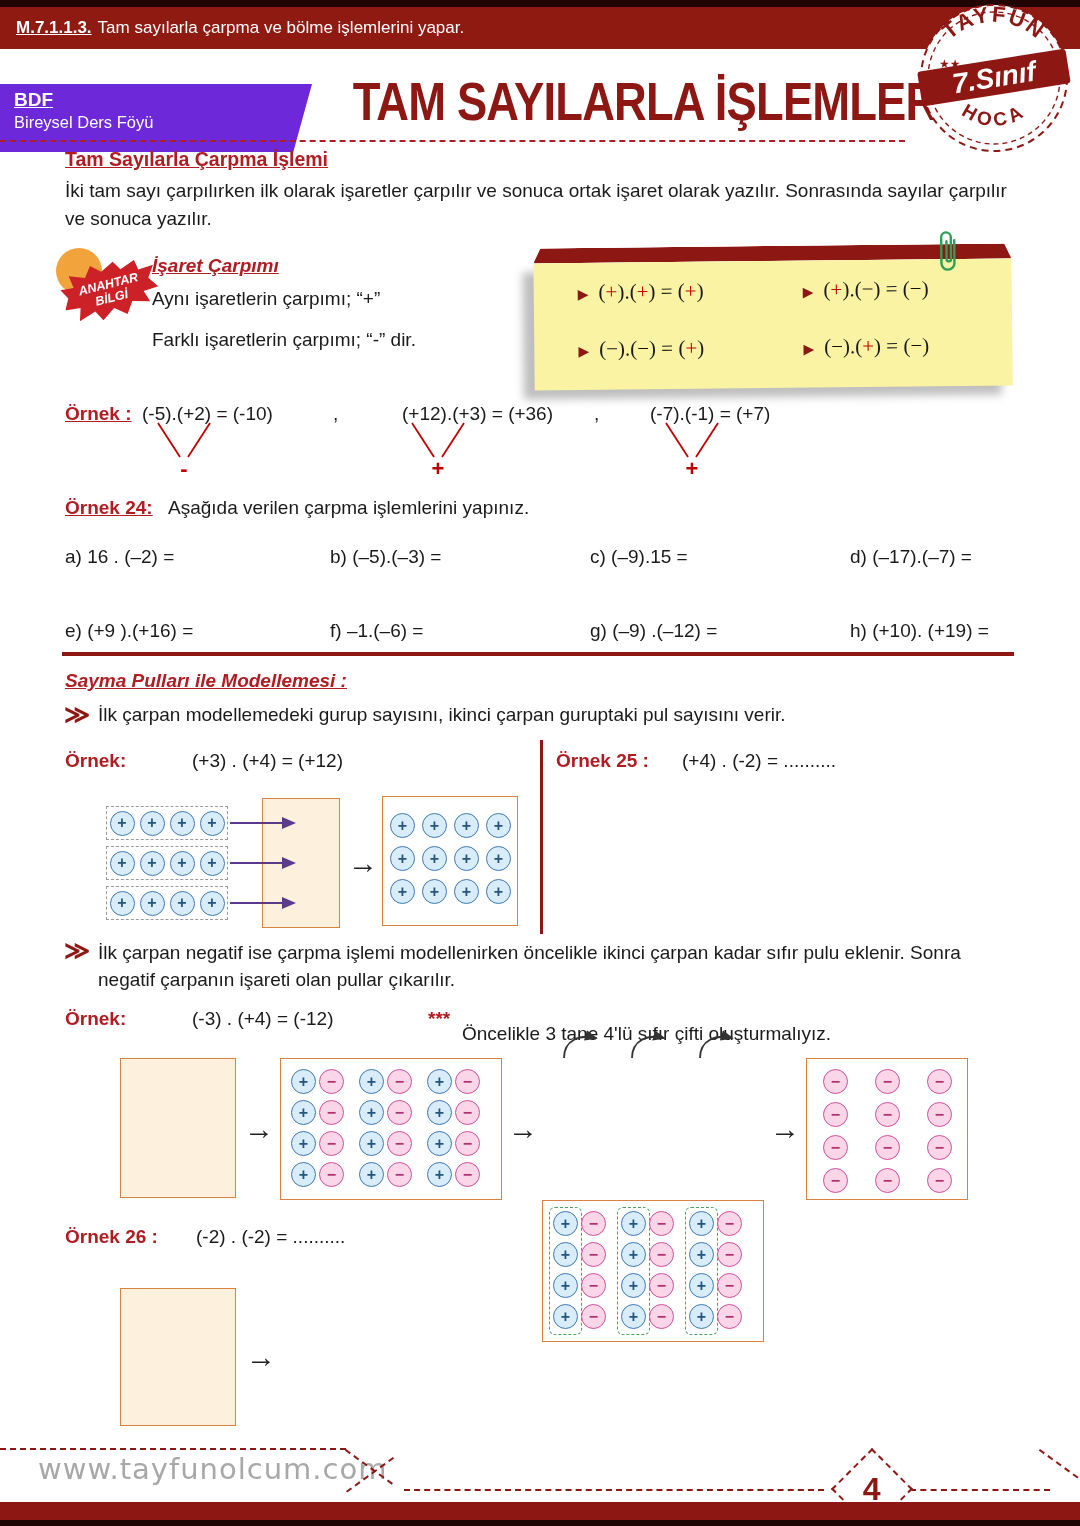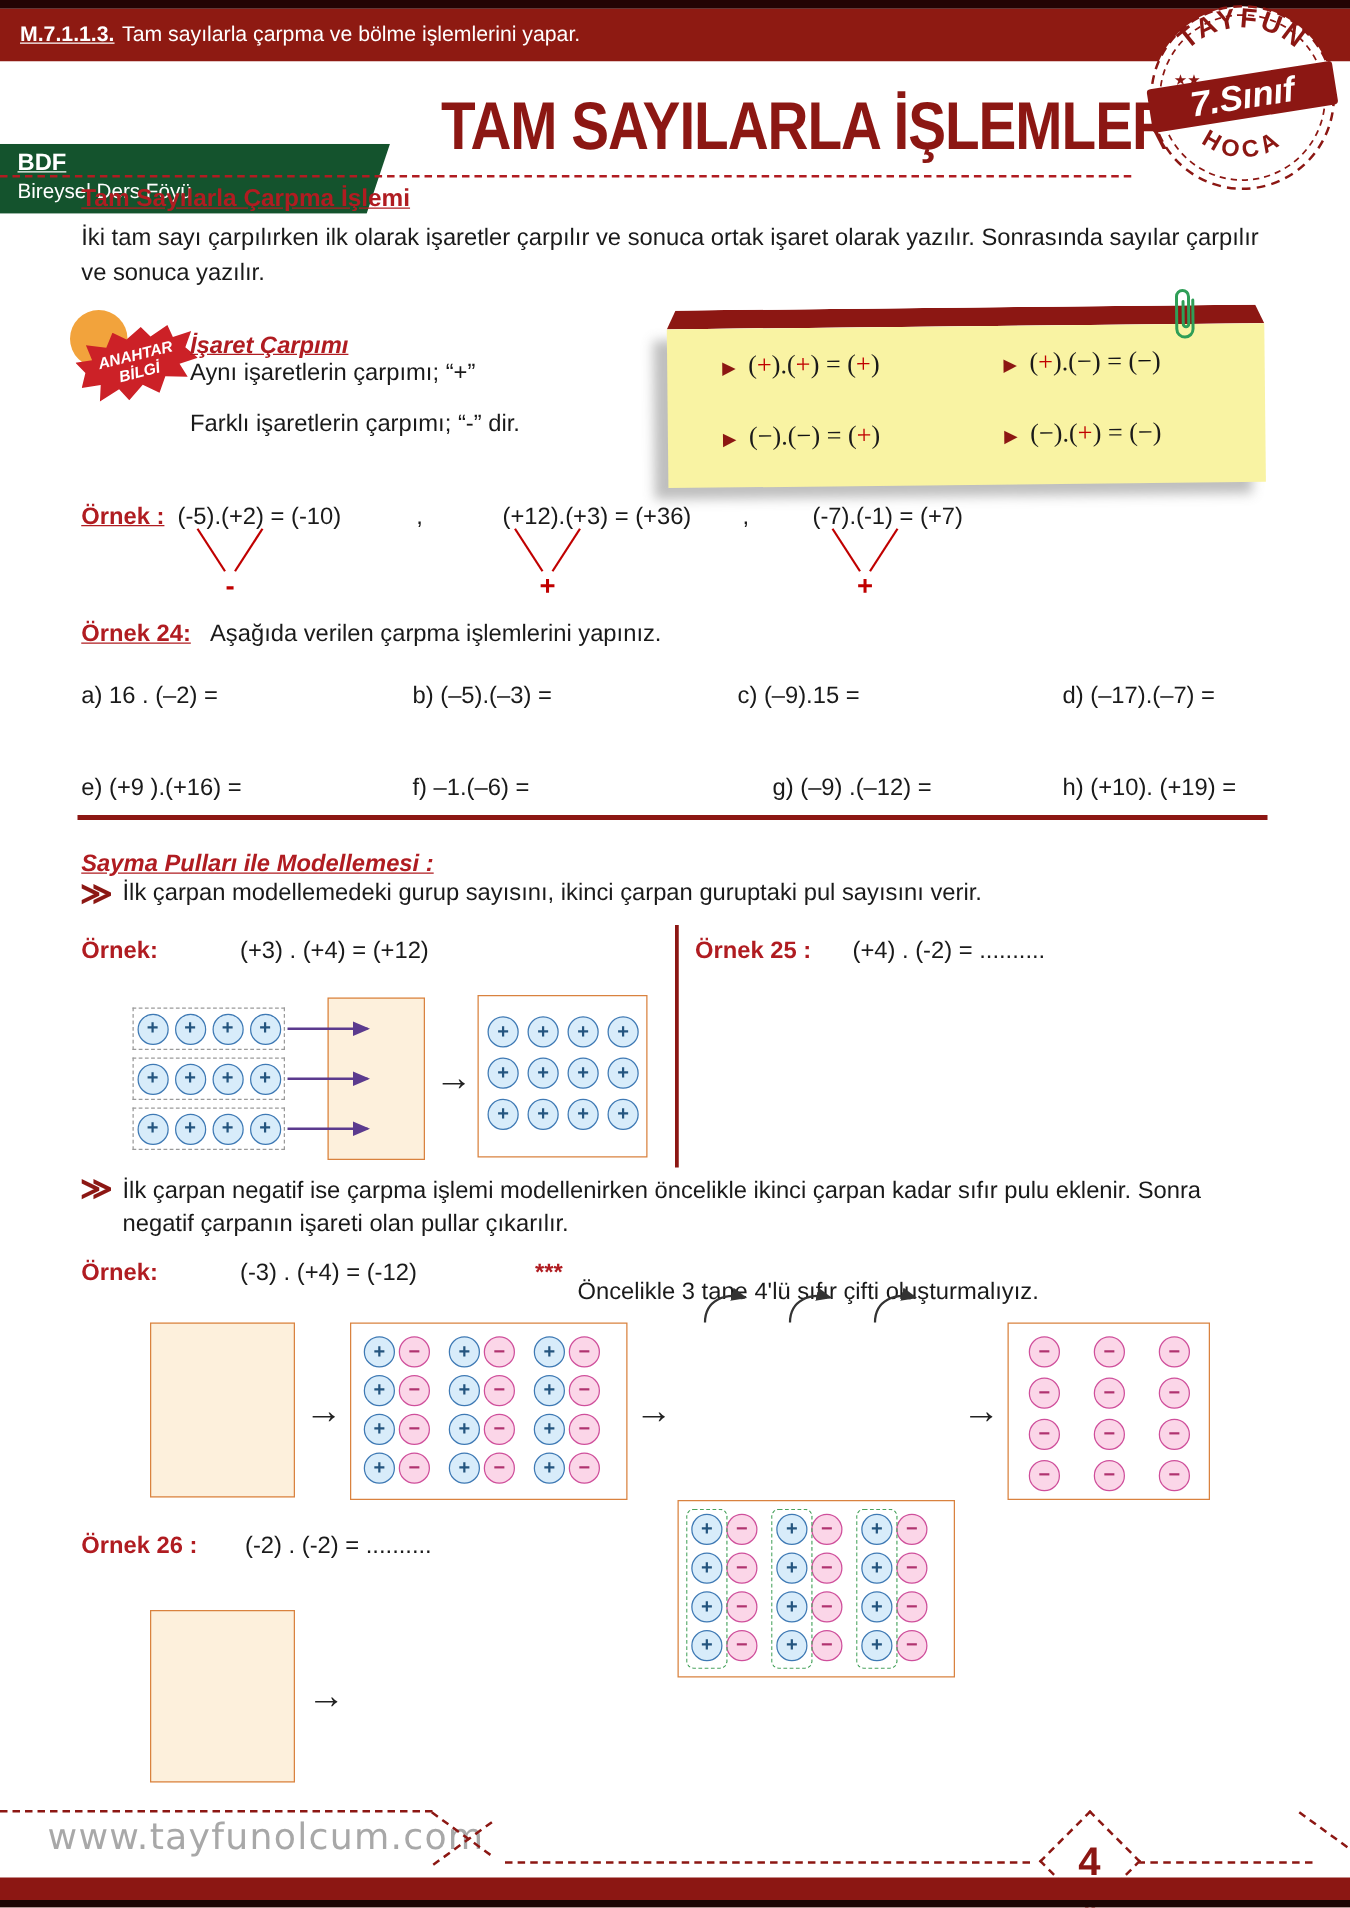--- a/index.html
+++ b/index.html
@@ -6,30 +6,30 @@
   html,body { width:1080px; height:1526px; }
   body { position:relative; background:#fff; font-family:"Liberation Sans",sans-serif; color:#1a1a1a; overflow:hidden; }
   .abs { position:absolute; }
 
   
   .topstrip { left:0; top:0; width:1080px; height:7px; background:#230404; }
   .topbar { left:0; top:7px; width:1080px; height:42px; background:#8e1a12; color:#fff; font-size:17px; display:flex; align-items:center; padding-left:16px; }
   .topbar .code { text-decoration:underline; font-weight:bold; margin-right:6px; }
 
   
-  .bdfblock { left:0; top:84px; width:312px; height:56px; background:#14532d; clip-path:polygon(0 0,100% 0,94% 100%,0 100%); color:#fff; padding:5px 0 0 14px;margin-top:31px; }
+  .bdfblock { left:0; top:84px; width:312px; height:68px; background:#6d28d9; clip-path:polygon(0 0,100% 0,94% 100%,0 100%); color:#fff; padding:5px 0 0 14px; }
   .bdfblock .bdf { font-weight:bold; font-size:19px; text-decoration:underline; }
   .bdfblock .sub { font-size:16.5px; margin-top:2px; }
   .hdash { left:0; top:140px; width:905px; border-top:2.5px dashed #b01c21; }
   .title { left:300px; top:70px; width:660px; text-align:center; font-size:54px; font-weight:bold; color:#8C1713; transform:scaleX(.84); letter-spacing:-1px; white-space:nowrap; }
 
   
   .h-red { color:#b01c21; font-weight:bold; }
   .u { text-decoration:underline; }
-  .it { font-style:italic;margin-top:11px; }
+  .it { font-style:italic; }
   .body-t { font-size:19px; color:#1a1a1a; }
   .redlbl { color:#b01c21; font-weight:bold; font-size:19px; }
 
   
   .badge-circle { left:56px; top:248px; width:46px; height:46px; border-radius:50%; background:#f2a33c; }
   .badge-splash { left:62px; top:262px; width:96px; height:58px; background:#cc2127; transform:rotate(-14deg);
     clip-path:polygon(6% 45%,0% 28%,14% 30%,12% 8%,28% 18%,36% 0%,46% 14%,60% 2%,66% 18%,82% 8%,84% 26%,100% 24%,92% 44%,100% 62%,84% 64%,88% 84%,70% 76%,62% 96%,50% 80%,36% 96%,30% 78%,12% 88%,16% 66%,0% 64%);
     color:#fff; font-style:italic; font-weight:bold; font-size:12.5px; display:flex; flex-direction:column; align-items:center; justify-content:center; line-height:1.15; }
 
   
@@ -161,21 +161,21 @@
 </svg>
 
 <div class="abs h-red u" style="left:65px; top:497px; font-size:19px;">Örnek 24:</div>
 <div class="abs body-t" style="left:168px; top:497px;text-align:center;">Aşağıda verilen çarpma işlemlerini yapınız.</div>
 <span class="abs body-t" style="left:65px; top:546px;">a) 16 . (–2) =</span>
 <span class="abs body-t" style="left:330px; top:546px;">b) (–5).(–3) =</span>
 <span class="abs body-t" style="left:590px; top:546px;">c) (–9).15 =</span>
 <span class="abs body-t" style="left:850px; top:546px;">d) (–17).(–7) =</span>
 <span class="abs body-t" style="left:65px; top:620px;">e) (+9 ).(+16) =</span>
 <span class="abs body-t" style="left:330px; top:620px;">f) –1.(–6) =</span>
-<span class="abs body-t" style="left:590px; top:620px;margin-left:28px;">g) (–9) .(–12) =</span>
+<span class="abs body-t" style="left:590px; top:620px;">g) (–9) .(–12) =</span>
 <span class="abs body-t" style="left:850px; top:620px;">h) (+10). (+19) =</span>
 
 <div class="abs thickline"></div>
 
 <div class="abs h-red u it" style="left:65px; top:670px; font-size:19px;">Sayma Pulları ile Modellemesi :</div>
 <span class="abs chev" style="left:64px; top:700px;">≫</span>
 <div class="abs body-t" style="left:98px; top:704px; width:900px;">İlk çarpan modellemedeki gurup sayısını, ikinci çarpan guruptaki pul sayısını verir.</div>
 
 <div class="abs redlbl" style="left:65px; top:750px;">Örnek:</div>
 <div class="abs body-t" style="left:192px; top:750px;">(+3) . (+4) = (+12)</div>

